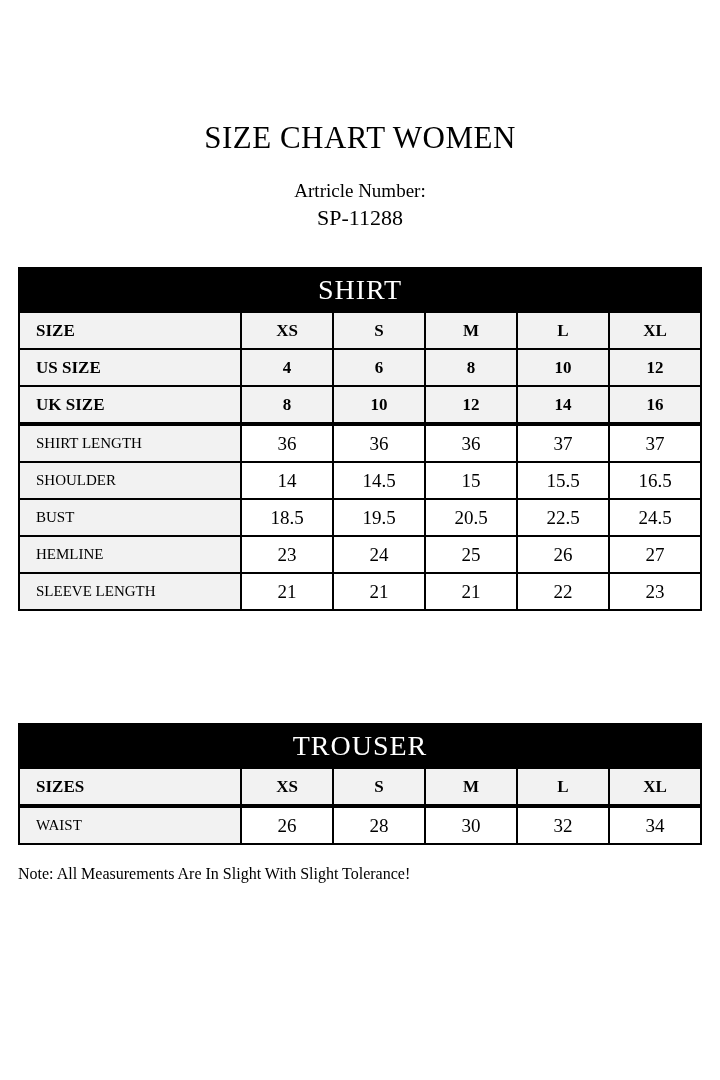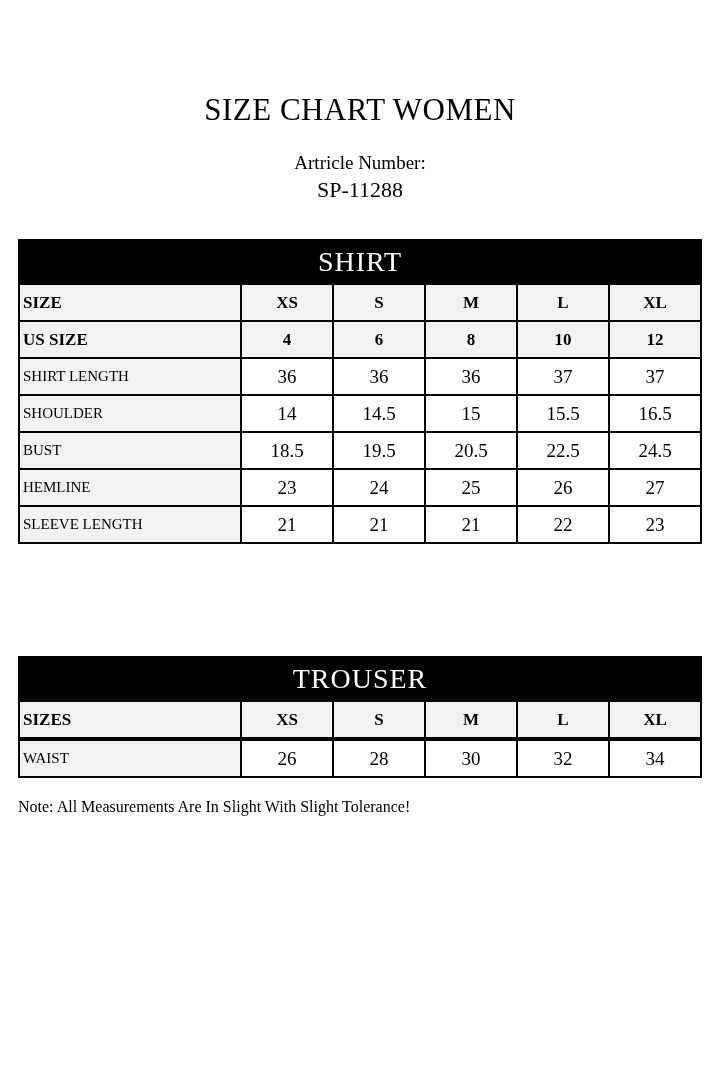--- a/index.html
+++ b/index.html
@@ -1,42 +1,42 @@
 <!DOCTYPE html>
 <html><head>
 <meta charset="utf-8">
 <style>
   html, body { margin: 0; padding: 0; background: #ffffff; }
   .page {
     width: 720px; height: 1080px; background: #ffffff; color: #000000;
     font-family: "Liberation Serif", serif; position: relative; overflow: hidden;
     margin: 0 auto;
   }
-  .header { text-align: center; padding-top: 92px; }
+  .header { text-align: center; padding-top: 120px; }
   .page-title { font-size: 31px; letter-spacing: 0.5px; line-height: 1.15; }
   .article-label { margin-top: 24px; font-size: 19px; }
   .article-number { margin-top: 3px; font-size: 22px; font-weight: normal; }
 
   table.size-table {
     width: 684px; margin: 0 auto; border-collapse: collapse;
     border: 2px solid #000000; table-layout: fixed;
   }
   table.shirt-table { margin-top: 36px; }
   table.trouser-table { margin-top: 112px; }
   col.c-label { width: 222px; }
 
   th.table-caption {
     background: #000000; color: #ffffff; font-weight: normal;
     font-size: 28px; height: 36px; letter-spacing: 1px; padding: 3px;
   }
   td {
     border: 2px solid #000000; height: 35px; padding: 0; vertical-align: middle;
     line-height: 1;
   }
-  td.cell-label { text-align: left; padding-left: 3px; }
+  td.cell-label { text-align: left; padding-left: 16px; }
   td.cell-value { text-align: center; }
 
   tr.row-size td { background: #f2f2f2; font-weight: bold; font-size: 17px; }
   tr.rule-heavy td { border-bottom-width: 4px; }
   tr.row-measure td.cell-label { background: #f2f2f2; font-size: 15px; }
   tr.row-measure td.cell-value { background: #ffffff; font-size: 19px; }
   td.label-regular { font-weight: normal; font-size: 17px; }
 
   .note { margin: 20px 0 0 18px; font-size: 16px; }
 </style>
@@ -72,20 +72,28 @@
       <td class="cell-value">L</td>
       <td class="cell-value">XL</td>
     </tr>
     <tr class="row-size">
       <td class="cell-label">US SIZE</td>
       <td class="cell-value">4</td>
       <td class="cell-value">6</td>
       <td class="cell-value">8</td>
       <td class="cell-value">10</td>
       <td class="cell-value">12</td>
+    </tr>
+    <tr class="row-size rule-heavy">
+      <td class="cell-label">UK SIZE</td>
+      <td class="cell-value">8</td>
+      <td class="cell-value">10</td>
+      <td class="cell-value">12</td>
+      <td class="cell-value">14</td>
+      <td class="cell-value">16</td>
     </tr>
     <tr class="row-measure">
       <td class="cell-label">SHIRT LENGTH</td>
       <td class="cell-value">36</td>
       <td class="cell-value">36</td>
       <td class="cell-value">36</td>
       <td class="cell-value">37</td>
       <td class="cell-value">37</td>
     </tr>
     <tr class="row-measure">

